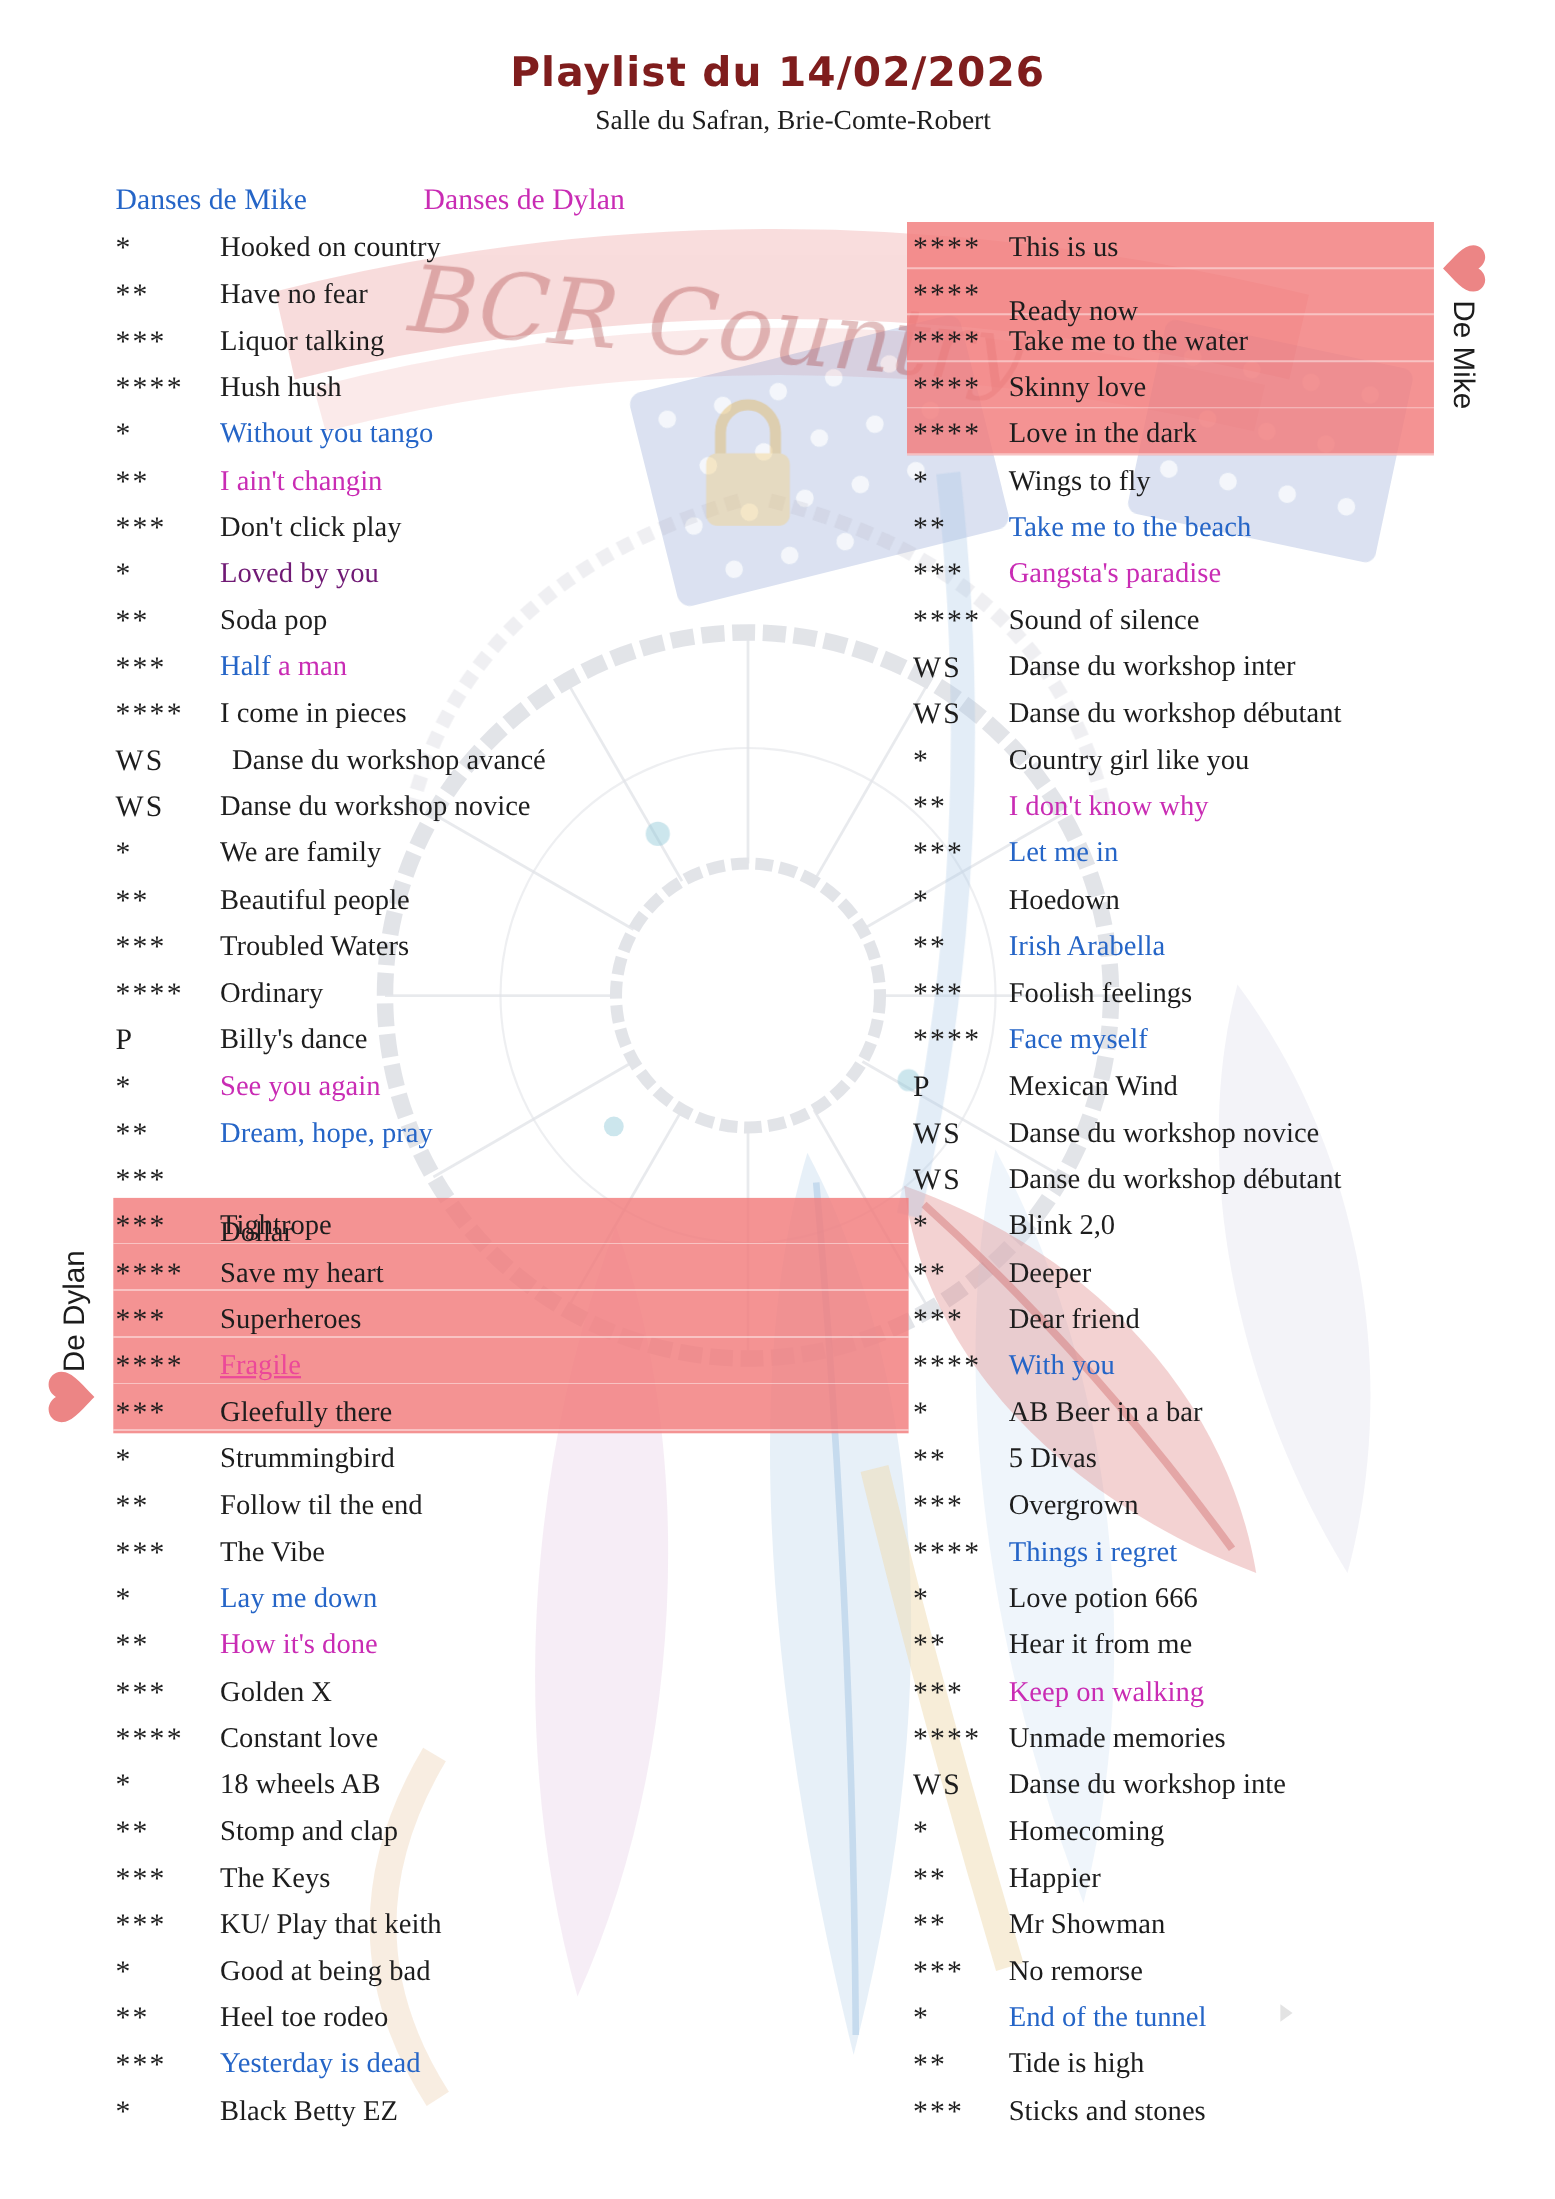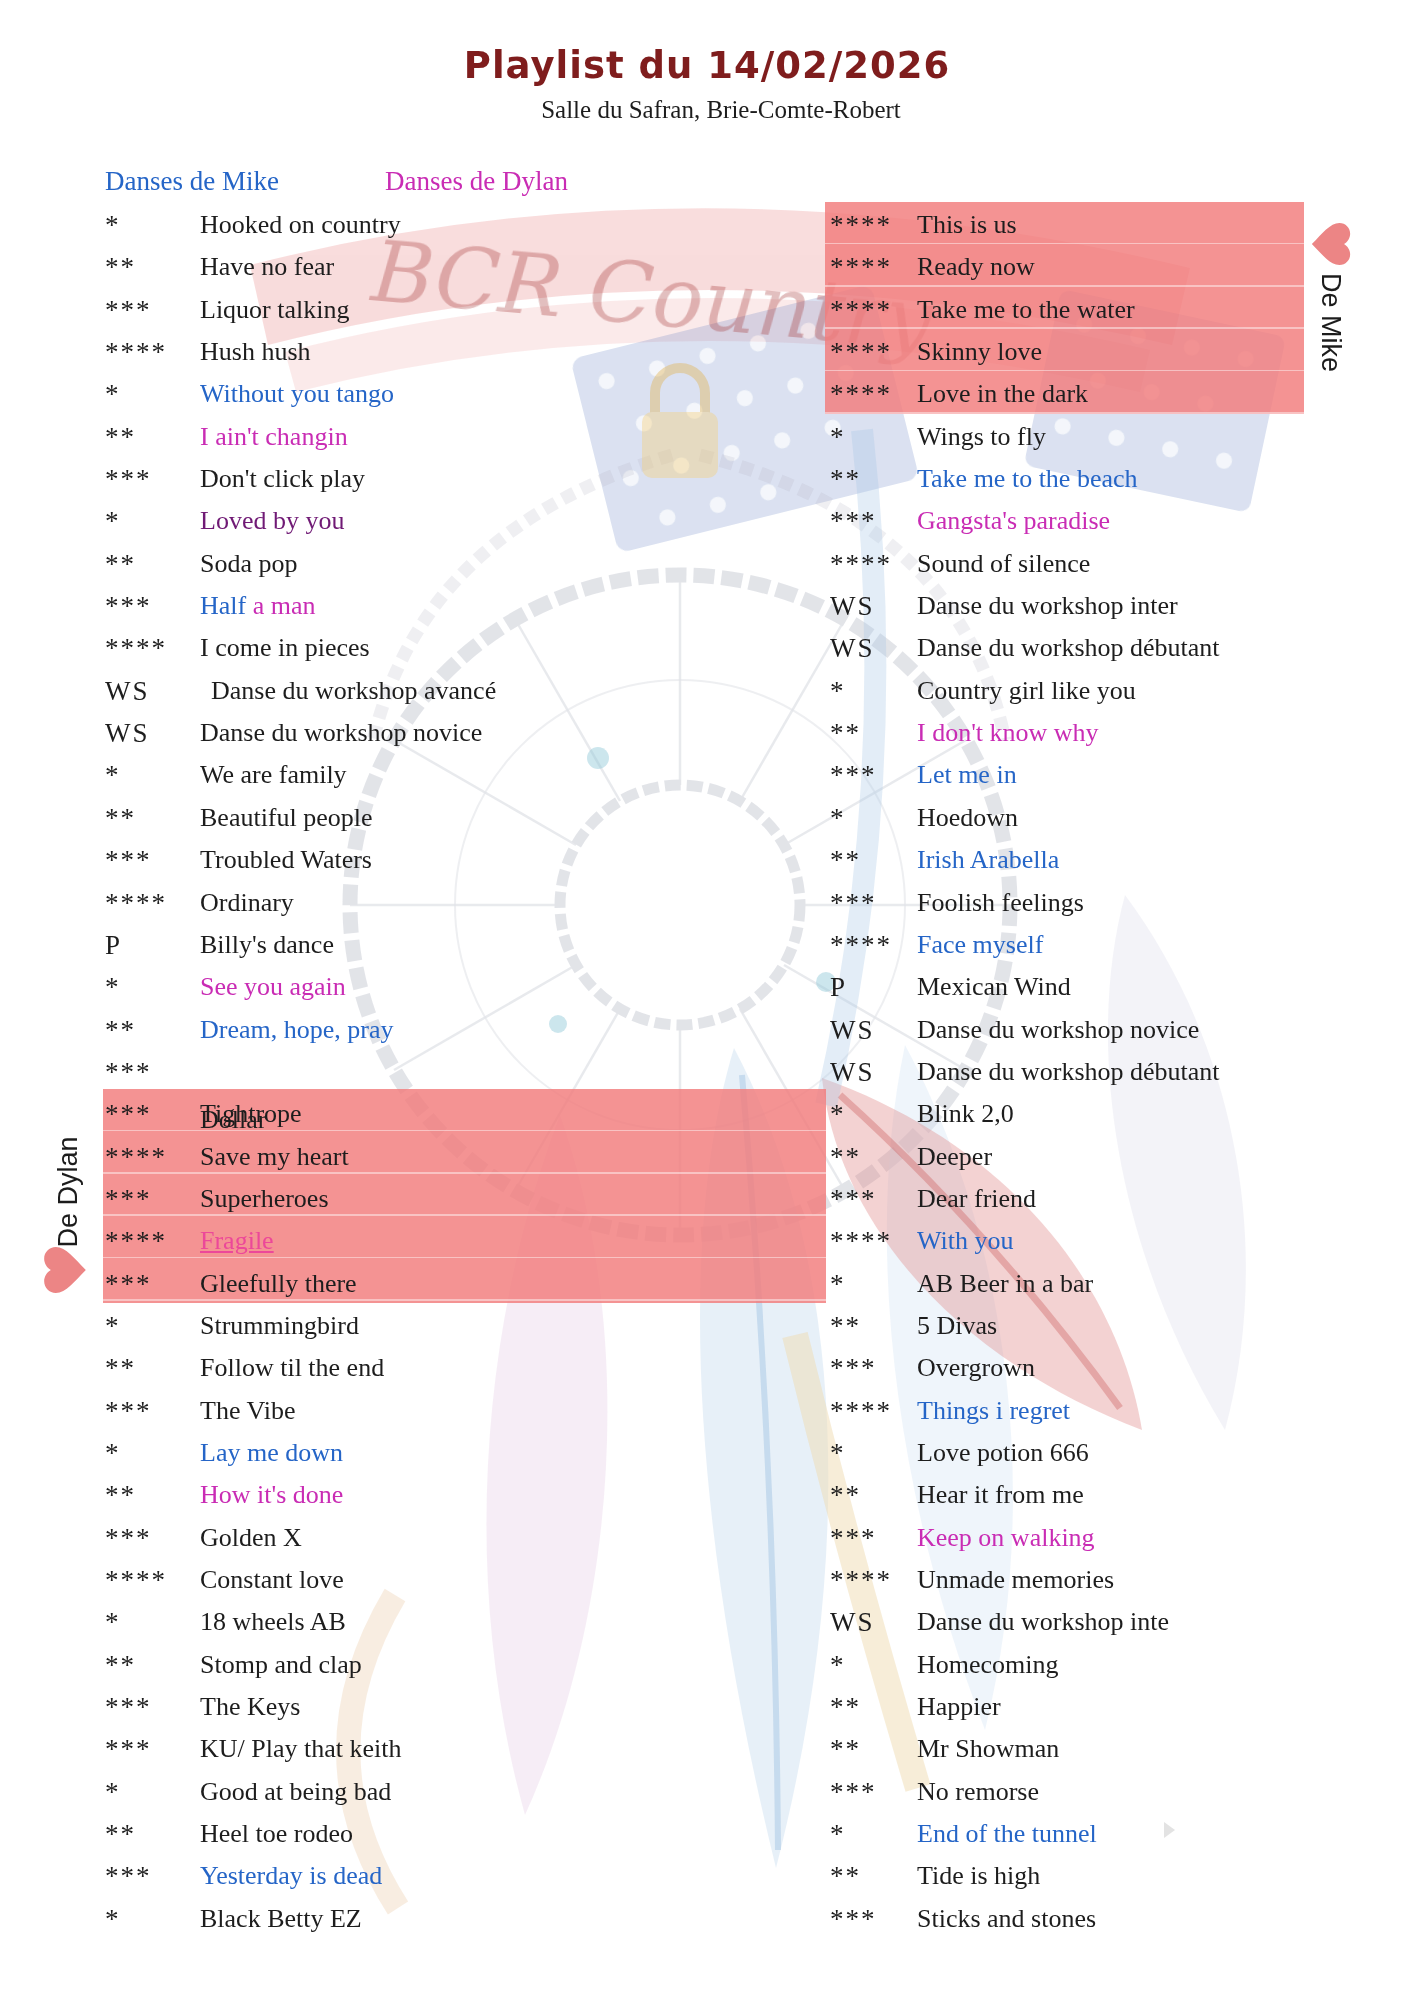--- a/index.html
+++ b/index.html
@@ -310,21 +310,21 @@
         <span class="title" style="color: rgb(29, 29, 29);">Black Betty EZ</span>
       </div>
     </div>
   <div class="songs songs-right" id="col-right">
       <div class="row">
         <span class="marker">****</span>
         <span class="title" style="color: rgb(29, 29, 29);">This is us</span>
       </div>
       <div class="row">
         <span class="marker">****</span>
-        <span class="title" style="color: rgb(29, 29, 29);">Ready now</span>
+        <span class="title" style="color: rgb(29, 29, 29); margin-top: 16px;">Ready now</span>
       </div>
       <div class="row">
         <span class="marker">****</span>
         <span class="title" style="color: rgb(29, 29, 29);">Take me to the water</span>
       </div>
       <div class="row">
         <span class="marker">****</span>
         <span class="title" style="color: rgb(29, 29, 29);">Skinny love</span>
       </div>
       <div class="row">

